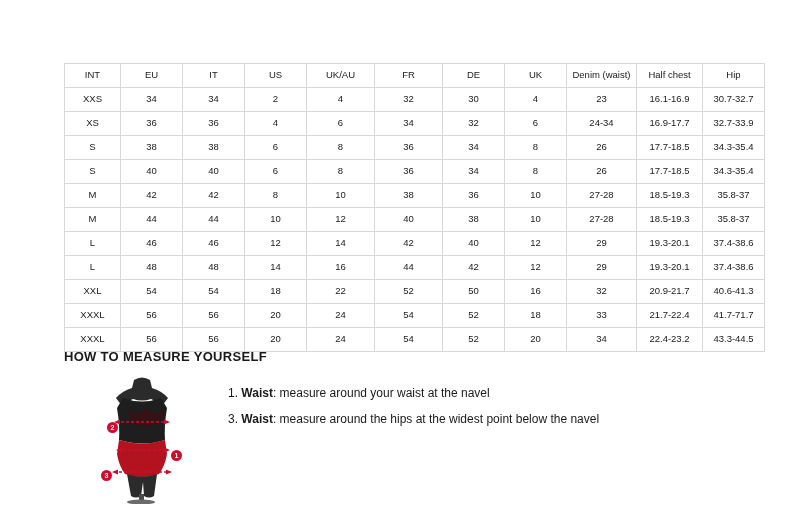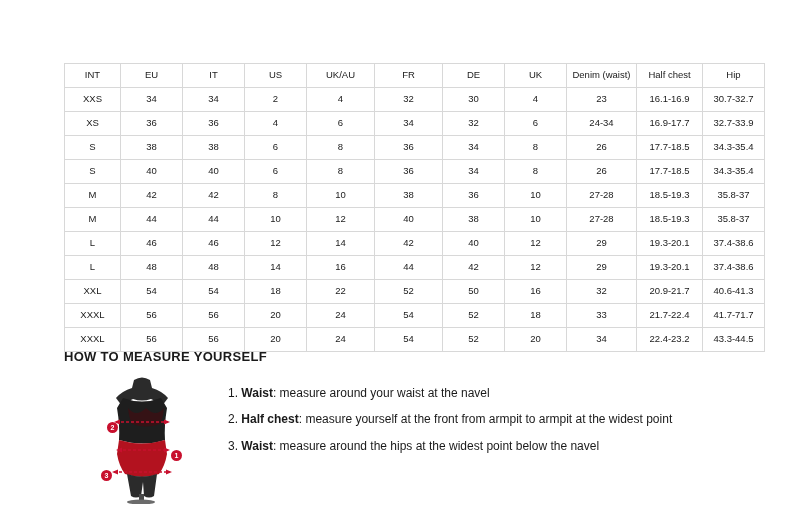--- a/index.html
+++ b/index.html
@@ -341,24 +341,20 @@
         <div class="badge badge-2">2</div>
         <div class="badge badge-3">3</div>
       </div>
 
       <div class="steps">
         <div class="step">
           <span>1.</span>
           <b>Waist</b><span>: measure around your waist at the navel</span>
         </div>
         <div class="step">
-          <span>2.</span>
-          <b>Half chest</b><span>: measure yourself at the front from armpit to armpit at the widest point</span>
-        </div>
-        <div class="step">
           <span>3.</span>
           <b>Waist</b><span>: measure around the hips at the widest point below the navel</span>
         </div>
       </div>
     </div>
   </div>
 
 </div>
 
 </body></html>

